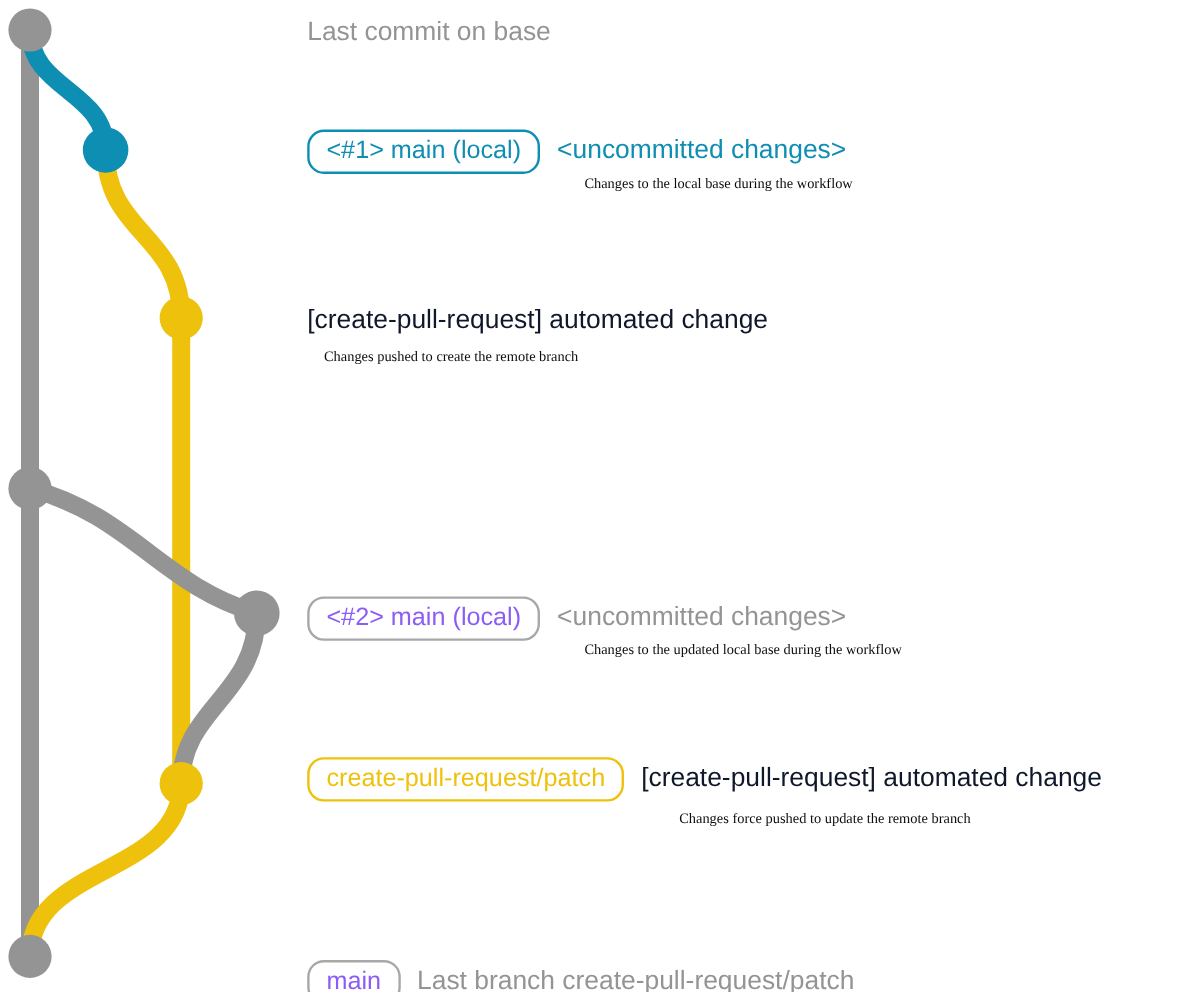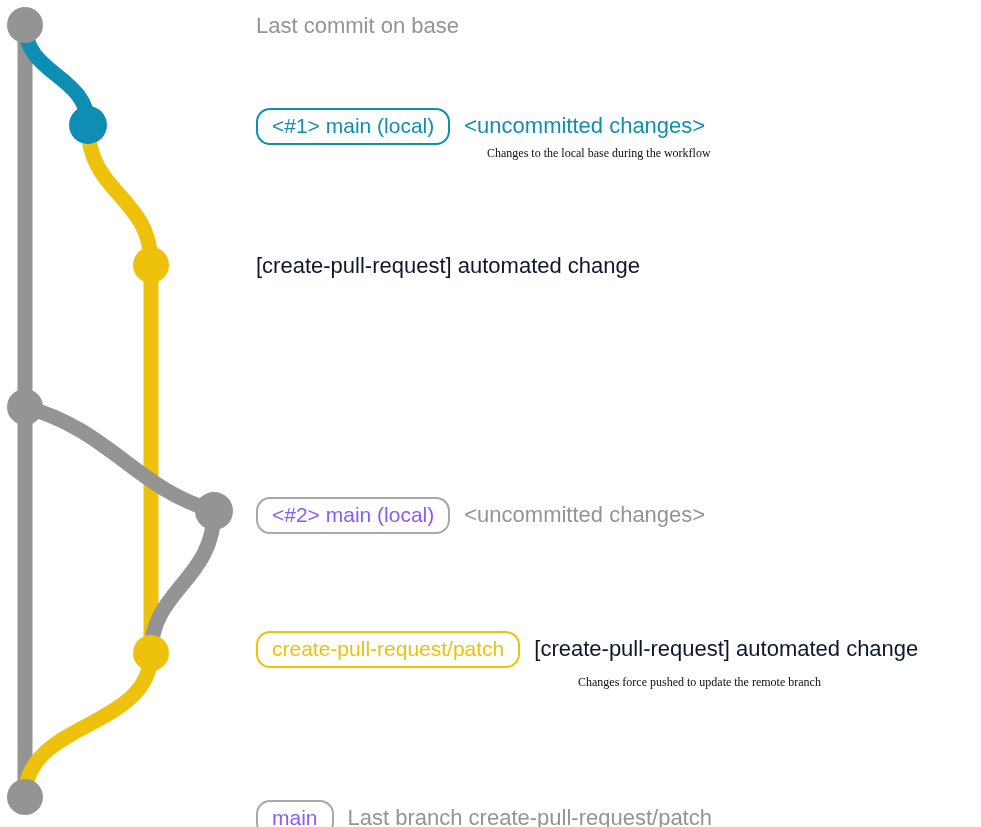--- a/index.html
+++ b/index.html
@@ -103,31 +103,33 @@
 
   <div class="row" style="left:256px; top:108px;">
     <span class="badge teal">&lt;#1&gt; main (local)</span>
     <span class="subject teal">&lt;uncommitted changes&gt;</span>
   </div>
   <div class="detail" style="left:487px; top:146px;">Changes to the local base during the workflow</div>
 
   <div class="row" style="left:256px; top:255px;">
     <span class="subject yellow standalone">[create-pull-request] automated change</span>
   </div>
+  <div class="detail" style="left:270px; top:290px;">Changes pushed to create the remote branch</div>
 
 
   <div class="row" style="left:256px; top:497px;">
     <span class="badge gray">&lt;#2&gt; main (local)</span>
     <span class="subject gray">&lt;uncommitted changes&gt;</span>
   </div>
+  <div class="detail" style="left:487px; top:534px;">Changes to the updated local base during the workflow</div>
 
   <div class="row" style="left:256px; top:631px;">
     <span class="badge yellow">create-pull-request/patch</span>
     <span class="subject yellow">[create-pull-request] automated change</span>
   </div>
-  <div class="detail" style="left:578px; top:675px;text-align:center;">Changes force pushed to update the remote branch</div>
+  <div class="detail" style="left:566px; top:675px;text-align:center;">Changes force pushed to update the remote branch</div>
 
   <div class="row" style="left:256px; top:800px;">
     <span class="badge gray">main</span>
     <span class="subject gray">Last branch create-pull-request/patch</span>
   </div>
 
 </div>
 
 </body></html>

